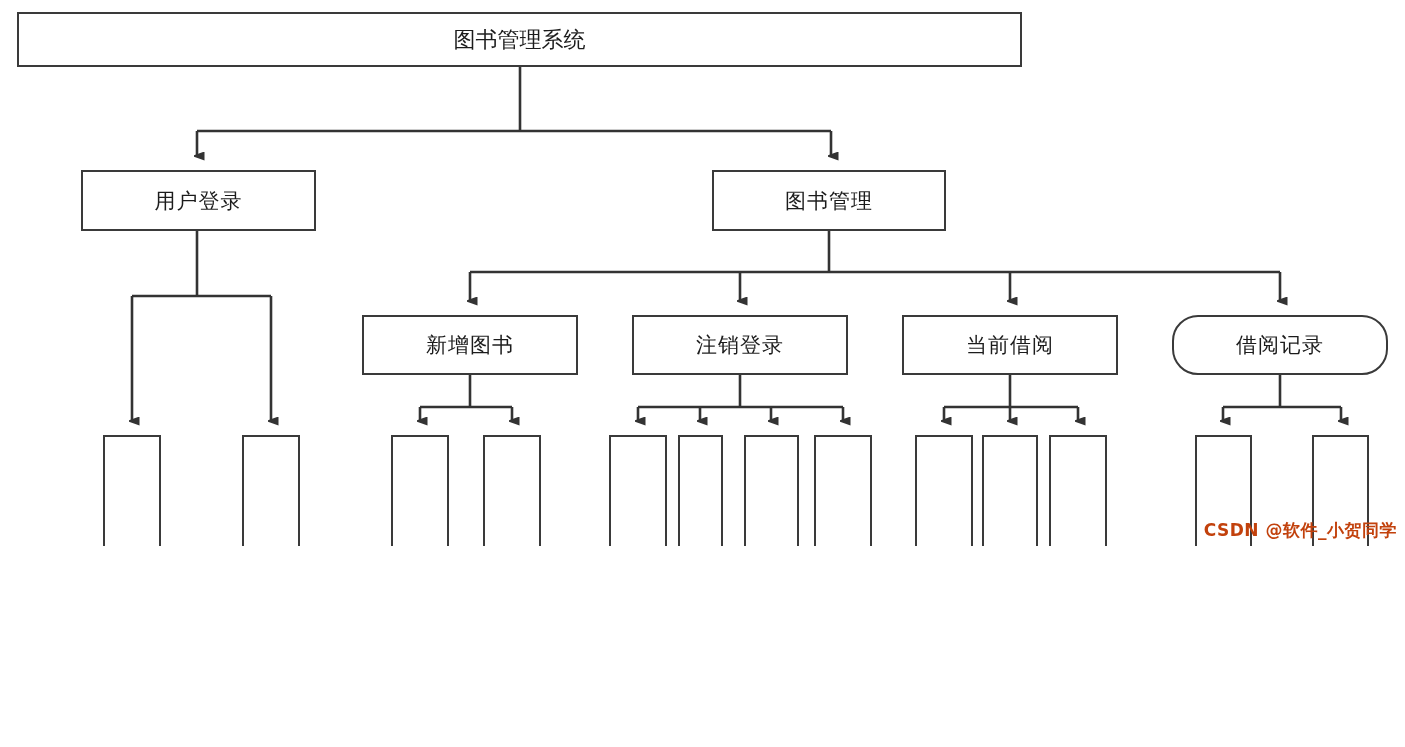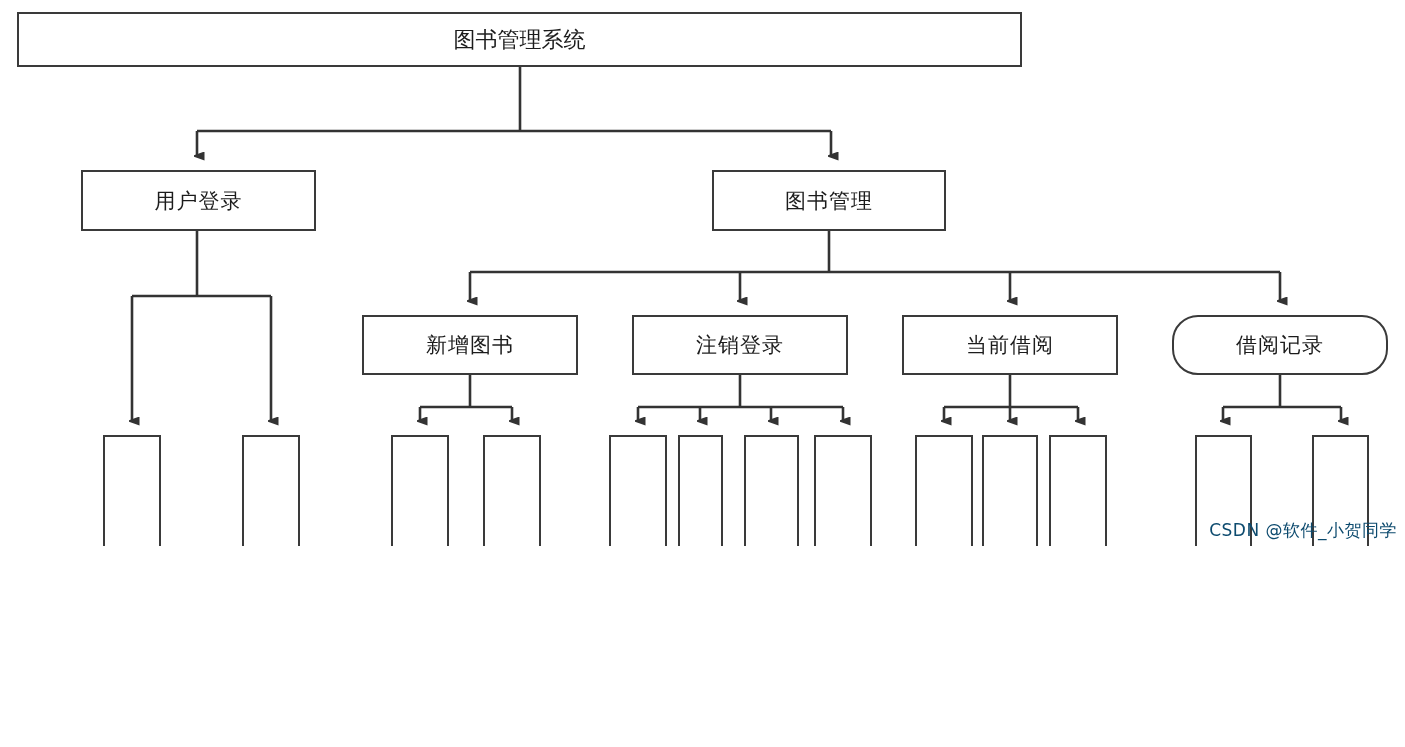--- a/index.html
+++ b/index.html
@@ -57,23 +57,24 @@
     padding-top: 6px;
   }
   .label {
     display: block;
   }
   .watermark {
     position: absolute;
     right: 8px;
     bottom: 4px;
     font-size: 17px;
-    color: #0c4a6e;
+    color: #c2410c;
     letter-spacing: 0.5px;
     white-space: nowrap;
+    font-weight: bold;
   }
 </style>
 </head>
 <body>
 
 <div id="canvas">
 
   <svg class="connectors" viewBox="0 0 1405 747">
     <defs>
       <marker id="arrow" markerWidth="11" markerHeight="11" refX="4.5" refY="7.5" orient="auto" markerUnits="userSpaceOnUse">

